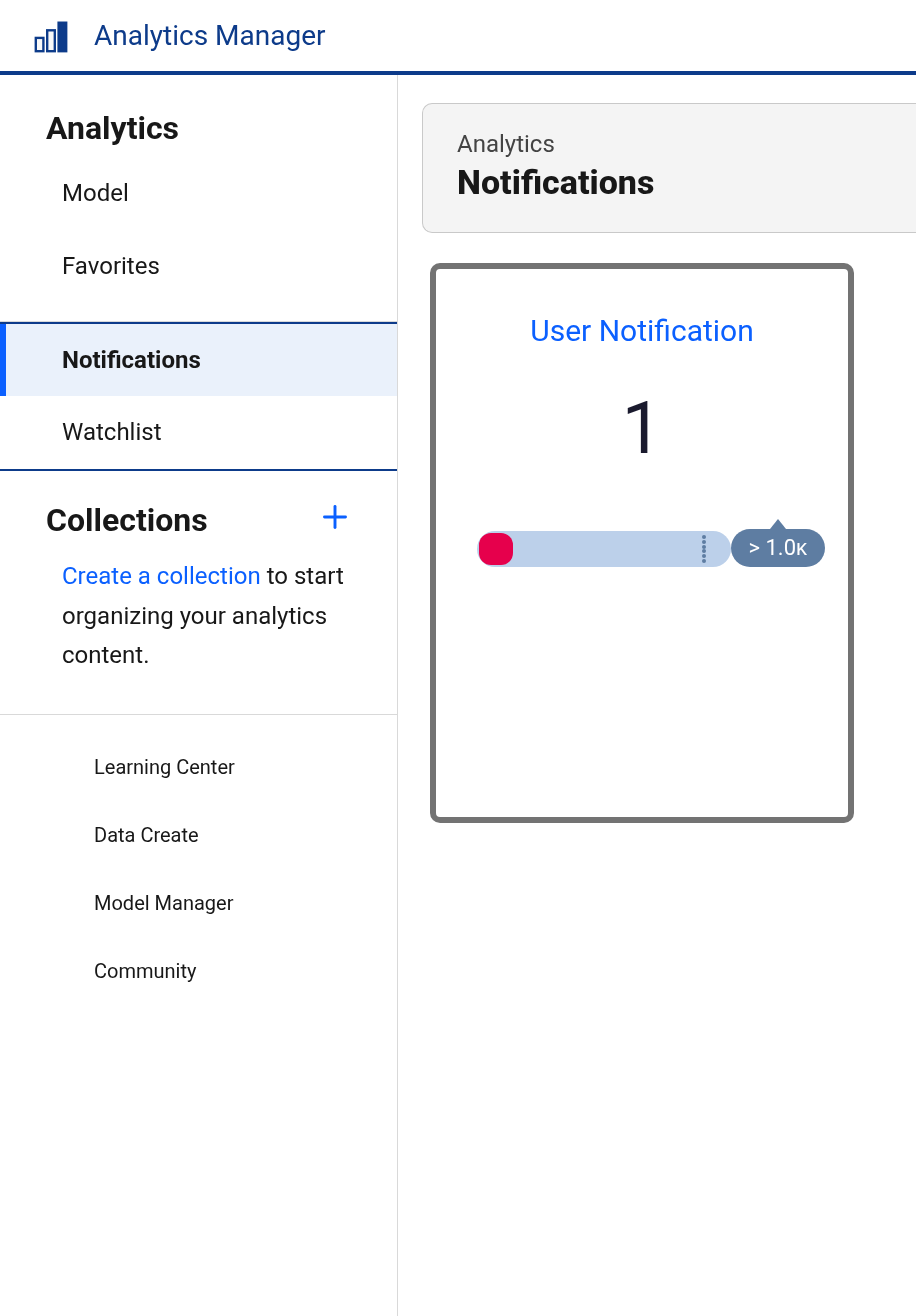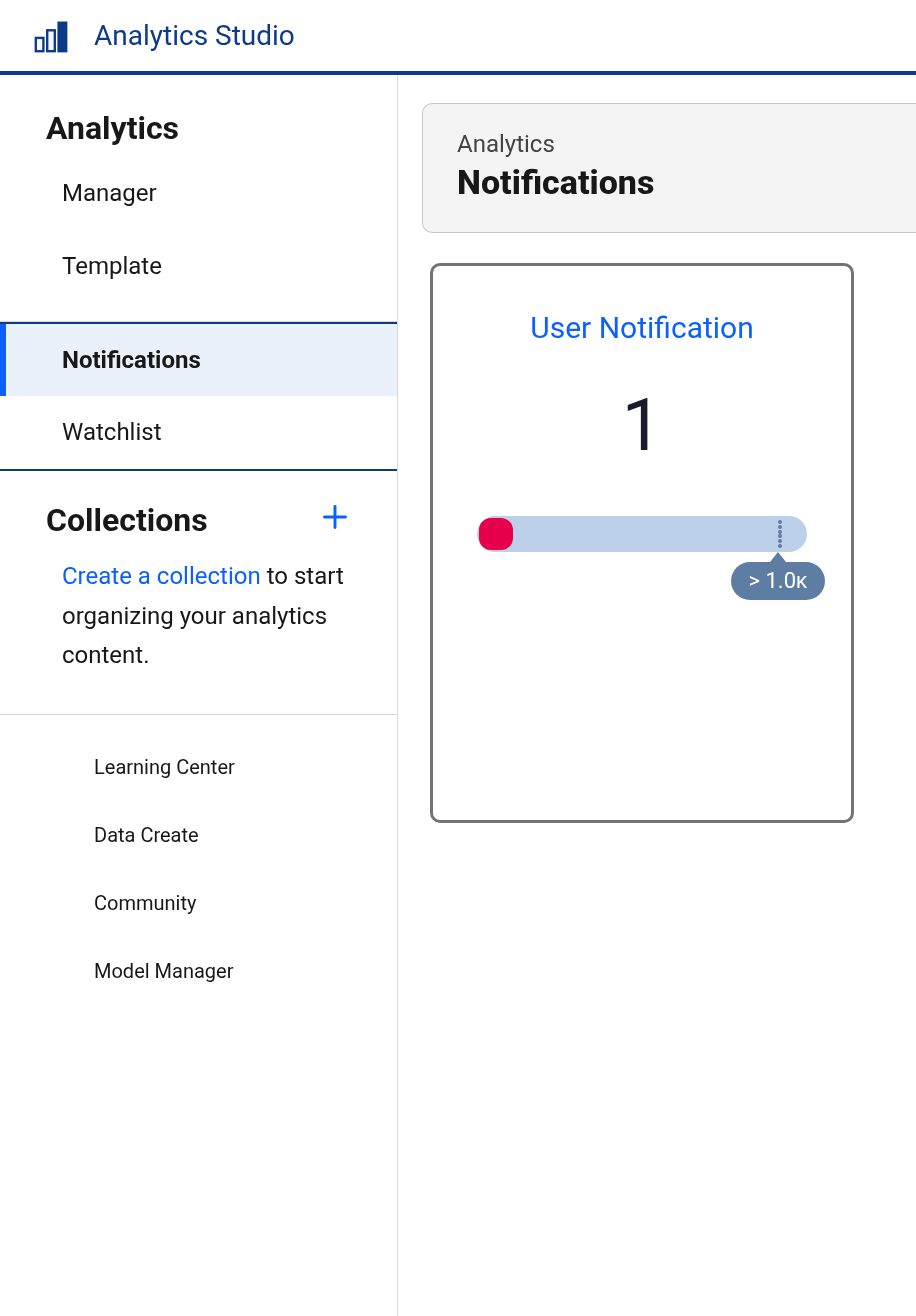--- a/index.html
+++ b/index.html
@@ -146,21 +146,21 @@
       margin-bottom: 4px;
     }
     .page-header-title {
       font-size: 34px;
       font-weight: 800;
     }
     .notification-card {
       width: 424px;
       height: 560px;
       margin-left: 8px;
-      border: 3px solid #737373;
+      border: 6px solid #737373;
       border-radius: 10px;
       padding: 44px 28px 20px 28px;
       display: flex;
       flex-direction: column;
       align-items: center;
     }
     .notification-title {
       font-size: 30px;
       color: #0b60ff;
       font-weight: 400;
@@ -168,21 +168,21 @@
     }
     .notification-value {
       font-size: 72px;
       font-weight: 400;
       color: #1a1a2e;
       margin-bottom: 48px;
     }
     .gauge-wrap {
       width: 330px;
       display: flex;
-      flex-direction: column;
+      flex-direction: row;
       align-items: flex-end;
     }
     .gauge-track {
       position: relative;
       width: 100%;
       height: 36px;
       background: #bcd0ea;
       border-radius: 18px;
     }
     .gauge-knob {
@@ -245,32 +245,32 @@
 <div class="app">
 
   <div class="app-header">
     <span class="logo">
       <svg viewBox="0 0 40 40" width="38" height="38">
         <rect x="4" y="22" width="8" height="14" fill="#f9f9f9" stroke="#0d3b8a" stroke-width="2.5"></rect>
         <rect x="16" y="14" width="8" height="22" fill="#f9f9f9" stroke="#0d3b8a" stroke-width="2.5"></rect>
         <rect x="28" y="6" width="8" height="30" fill="#0d3b8a" stroke="#0d3b8a" stroke-width="2.5"></rect>
       </svg>
     </span>
-    <span class="title">Analytics Studio</span>
+    <span class="title">Analytics Manager</span>
   </div>
 
   <div class="body">
 
     <nav class="sidebar">
 
       <div class="sidebar-section">
         <h2 class="section-heading">Analytics</h2>
         <ul class="nav-list">
-          <li class="nav-item">Manager</li>
-          <li class="nav-item">Template</li>
+          <li class="nav-item">Model</li>
+          <li class="nav-item">Favorites</li>
         </ul>
       </div>
 
       <div class="sidebar-section nav-section-active" style="padding-bottom:0;">
         <ul class="nav-list">
           <li class="nav-item active">Notifications</li>
           <li class="nav-item">Watchlist</li>
         </ul>
       </div>
 
@@ -286,22 +286,22 @@
         </div>
         <p class="collections-desc">
           <span class="link">Create a collection</span><span> to start organizing your analytics content.</span>
         </p>
       </div>
 
       <div class="sidebar-section" style="padding-top:18px;">
         <ul class="nav-list">
           <li class="nav-item-plain">Learning Center</li>
           <li class="nav-item-plain">Data Create</li>
+          <li class="nav-item-plain">Model Manager</li>
           <li class="nav-item-plain">Community</li>
-          <li class="nav-item-plain">Model Manager</li>
         </ul>
       </div>
 
     </nav>
 
     <main class="main">
       <div class="page-header-card">
         <div class="page-header-eyebrow">Analytics</div>
         <div class="page-header-title">Notifications</div>
       </div>

